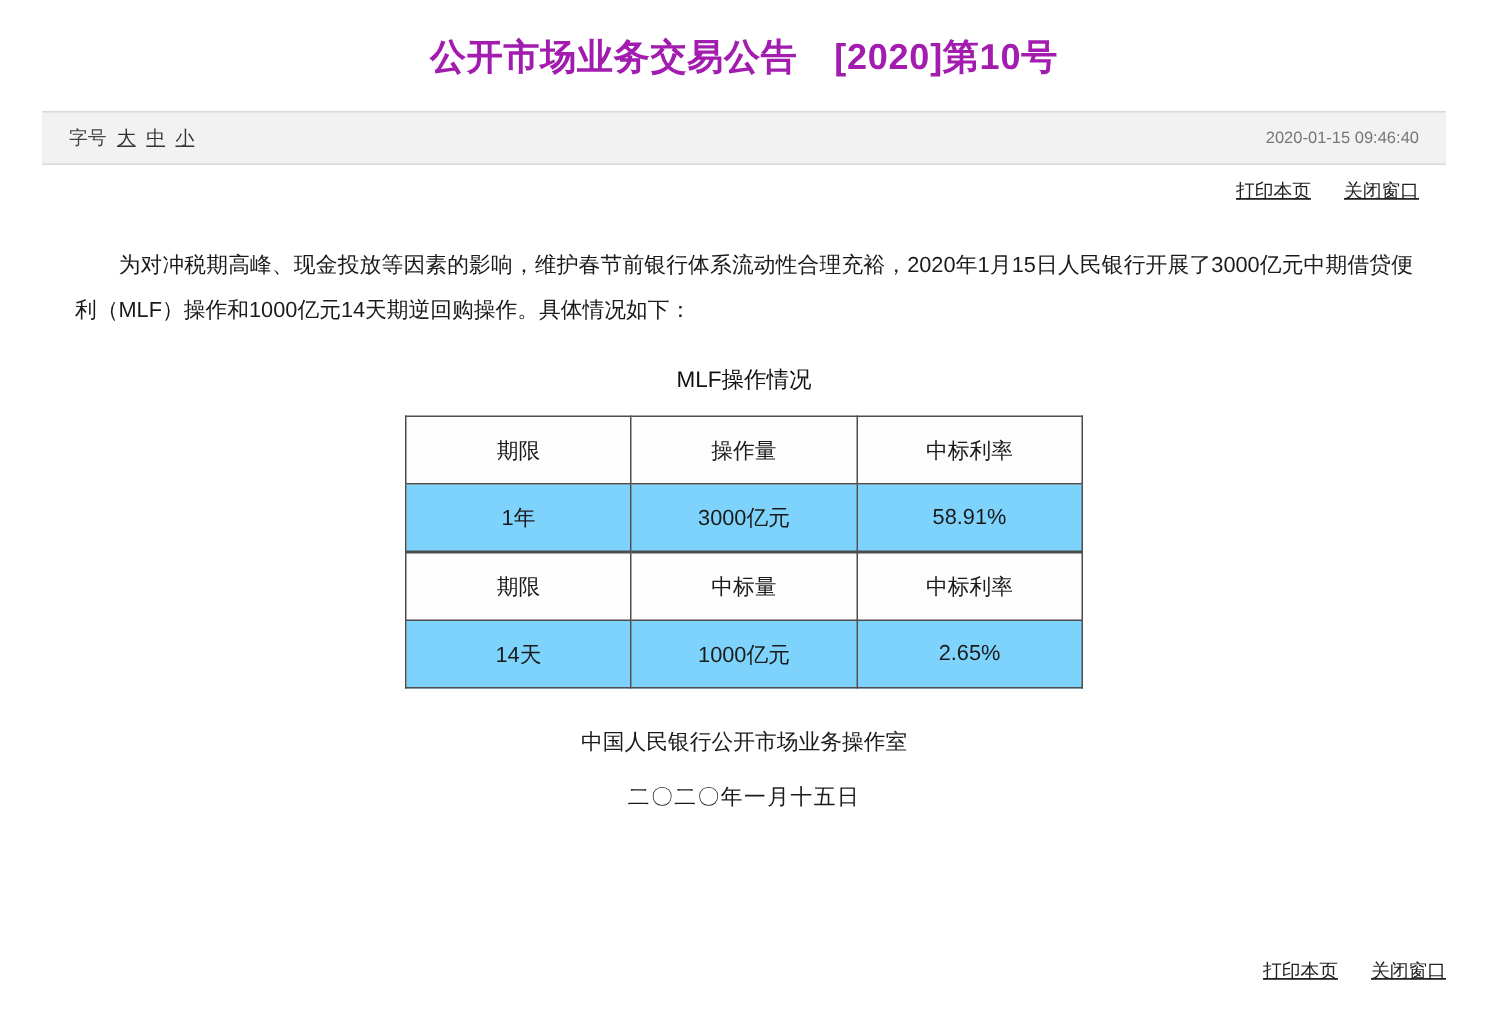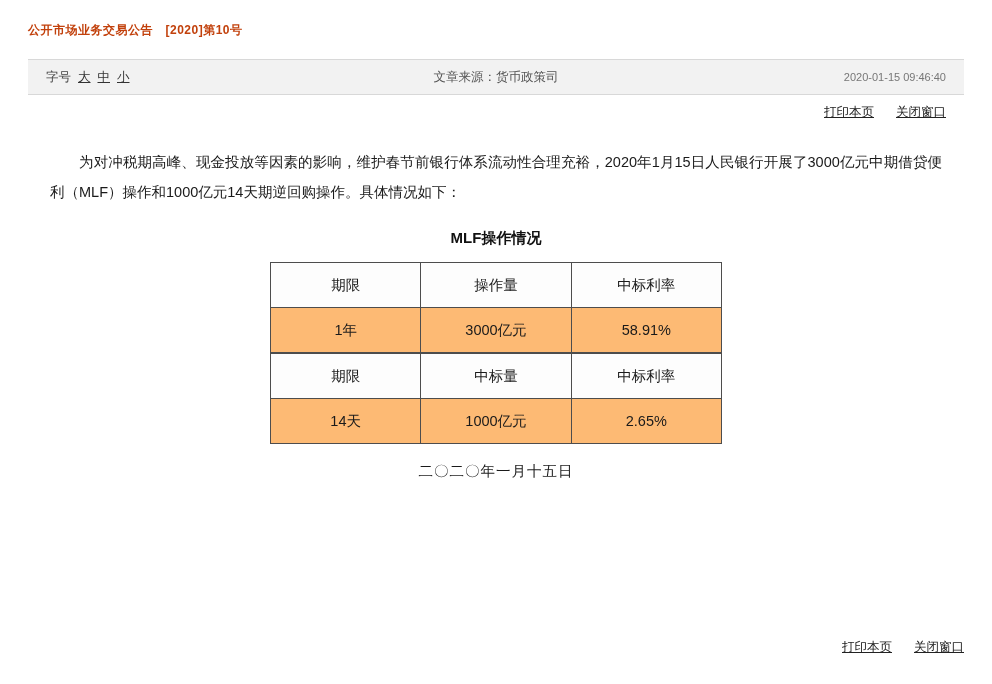--- a/index.html
+++ b/index.html
@@ -15,23 +15,24 @@
     overflow: hidden;
   }
   .page {
     position: relative;
     width: 992px;
     height: 684px;
     box-sizing: border-box;
     padding: 0 28px;
   }
   .doc-title {
-    font-size: 12px;
+    text-align: center;
+    font-size: 24px;
     font-weight: bold;
-    color: #c2410c;
+    color: #a21caf;
     padding: 22px 0 20px 0;
     letter-spacing: 0.5px;
   }
   .meta-bar {
     position: relative;
     height: 34px;
     background: #f2f2f2;
     border-top: 1px solid #d8d8d8;
     border-bottom: 1px solid #d8d8d8;
     display: flex;
@@ -86,38 +87,38 @@
   .body-text {
     margin: 26px 22px 0 22px;
     font-size: 14.5px;
     line-height: 30px;
     color: #1a1a1a;
     text-align: justify;
   }
   .body-text .indent { display: inline-block; width: 2em; }
   .section-title {
     text-align: center;
-    font-weight: bold;
+    font-weight: normal;
     font-size: 15px;
     color: #111;
     margin: 22px 0 14px 0;
   }
   table.data-table {
     border-collapse: collapse;
     margin: 0 auto;
     width: 452px;
     table-layout: fixed;
   }
   table.data-table td {
     border: 1px solid #4d4d4d;
     height: 42px;
     text-align: center;
     font-size: 14.5px;
     color: #1a1a1a;
-    background: #fdba74;
+    background: #7dd3fc;
   }
   table.data-table tr.head td {
     background: #fdfdfd;
   }
   .sign {
     text-align: center;
     font-size: 14.5px;
     color: #1a1a1a;
     margin-top: 26px;
   }
@@ -130,21 +131,20 @@
 
   <div class="doc-title">公开市场业务交易公告　[2020]第10号</div>
 
   <div class="meta-bar">
     <div class="fontsize-group">
       <span class="fontsize-label">字号</span>
       <span class="fontsize-opt">大</span>
       <span class="fontsize-opt">中</span>
       <span class="fontsize-opt">小</span>
     </div>
-    <div class="source">文章来源：货币政策司</div>
     <div class="meta-time">2020-01-15 09:46:40</div>
   </div>
 
   <div class="action-row">
     <span class="action-link">打印本页</span>
     <span class="action-link">关闭窗口</span>
   </div>
 
   <div class="body-text"><span class="indent"></span><span>为对冲税期高峰、现金投放等因素的影响，维护春节前银行体系流动性合理充裕，2020年1月15日人民银行开展了3000亿元中期借贷便利（MLF）操作和1000亿元14天期逆回购操作。具体情况如下：</span></div>
 
@@ -172,20 +172,21 @@
       <td>中标利率</td>
     </tr>
     <tr>
       <td>14天</td>
       <td>1000亿元</td>
       <td>2.65%</td>
     </tr>
   </tbody>
     </table>
 
+  <div class="sign">中国人民银行公开市场业务操作室</div>
   <div class="sign date">二〇二〇年一月十五日</div>
 
   <div class="action-row bottom">
     <span class="action-link">打印本页</span>
     <span class="action-link">关闭窗口</span>
   </div>
 
 </div>
 
 </body></html>

